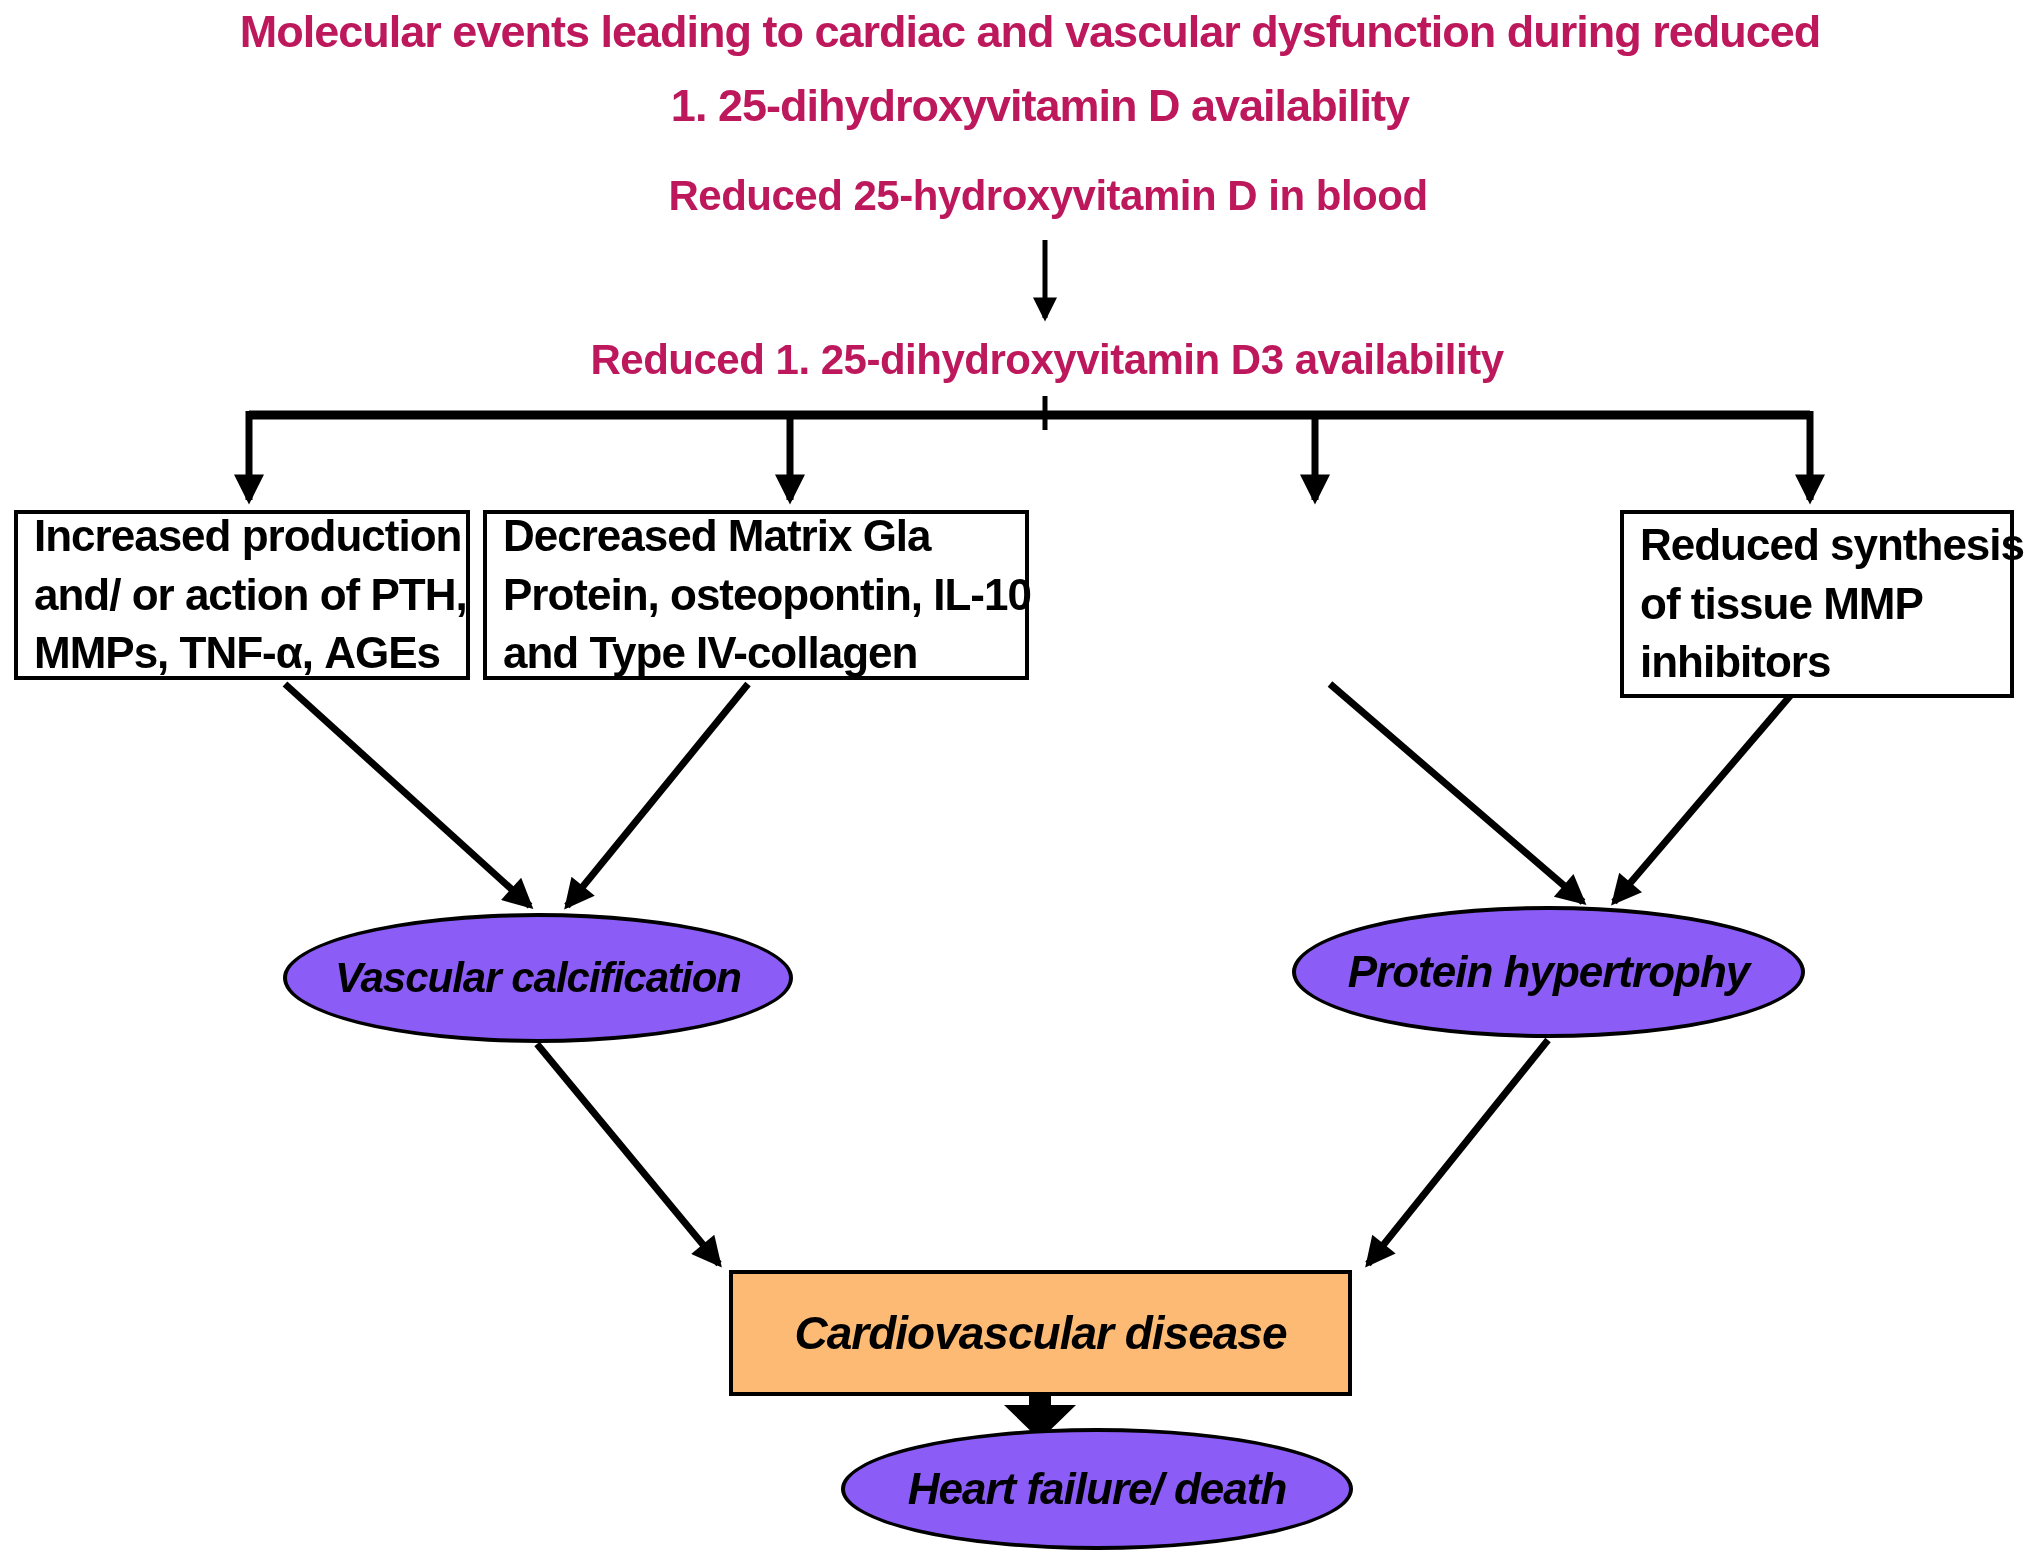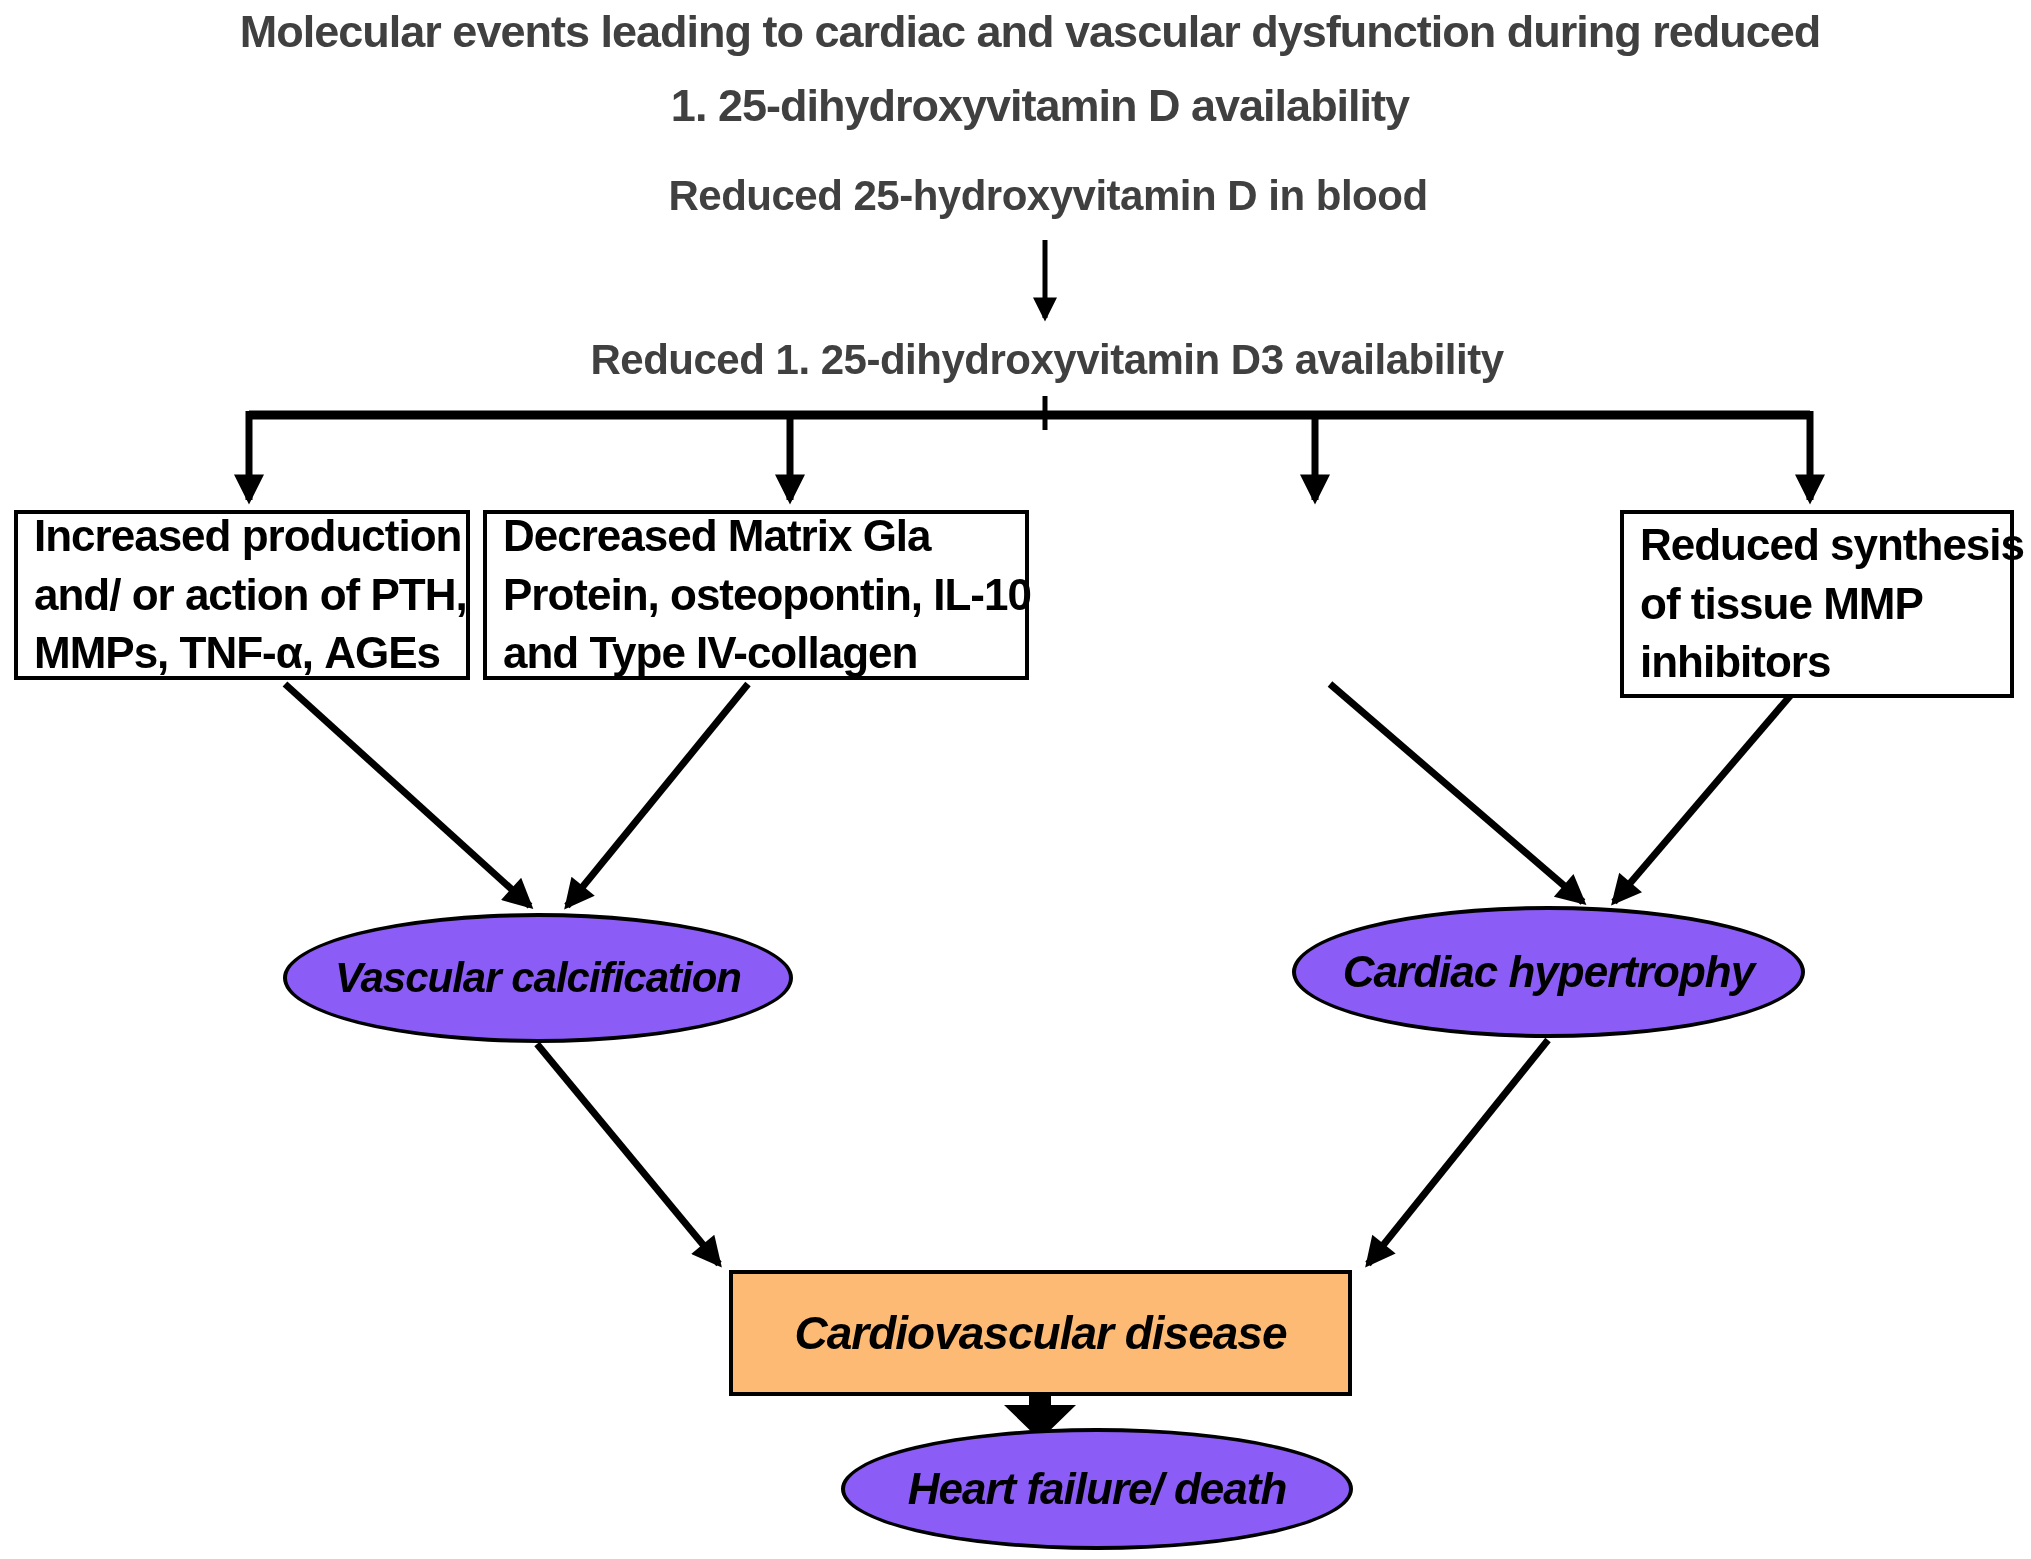--- a/index.html
+++ b/index.html
@@ -11,21 +11,21 @@
     color: #000000;
     font-family: "Liberation Sans", sans-serif;
     overflow: hidden;
   }
   .connectors {
     position: absolute;
     left: 0; top: 0;
     width: 2031px; height: 1559px;
     z-index: 1;
   }
-  .txt { position: absolute; z-index: 2; font-weight: 700; color: #404040; }
+  .txt { position: absolute; z-index: 2; font-weight: 700; color: #be185d; }
 
   .title-line {
     transform: translateX(-50%);
     white-space: nowrap;
     font-size: 45px;
     letter-spacing: -1px;
   }
   .t1 { left: 1030px; top: 6px; }
   .t2 { left: 1040px; top: 80px; }
 
@@ -141,19 +141,19 @@
 and/ or action of PTH,
 MMPs, TNF-α, AGEs</div>
   <div class="rbox b2">Decreased Matrix Gla
 Protein, osteopontin, IL-10
 and Type IV-collagen</div>
   <div class="rbox b4">Reduced synthesis
 of tissue MMP
 inhibitors</div>
 
   <div class="ell e1">Vascular calcification</div>
-  <div class="ell e2">Cardiac hypertrophy</div>
+  <div class="ell e2">Protein hypertrophy</div>
 
   <div class="cvd">Cardiovascular disease</div>
 
   <div class="ell e3">Heart failure/ death</div>
 
 </div>
 
 </body></html>

